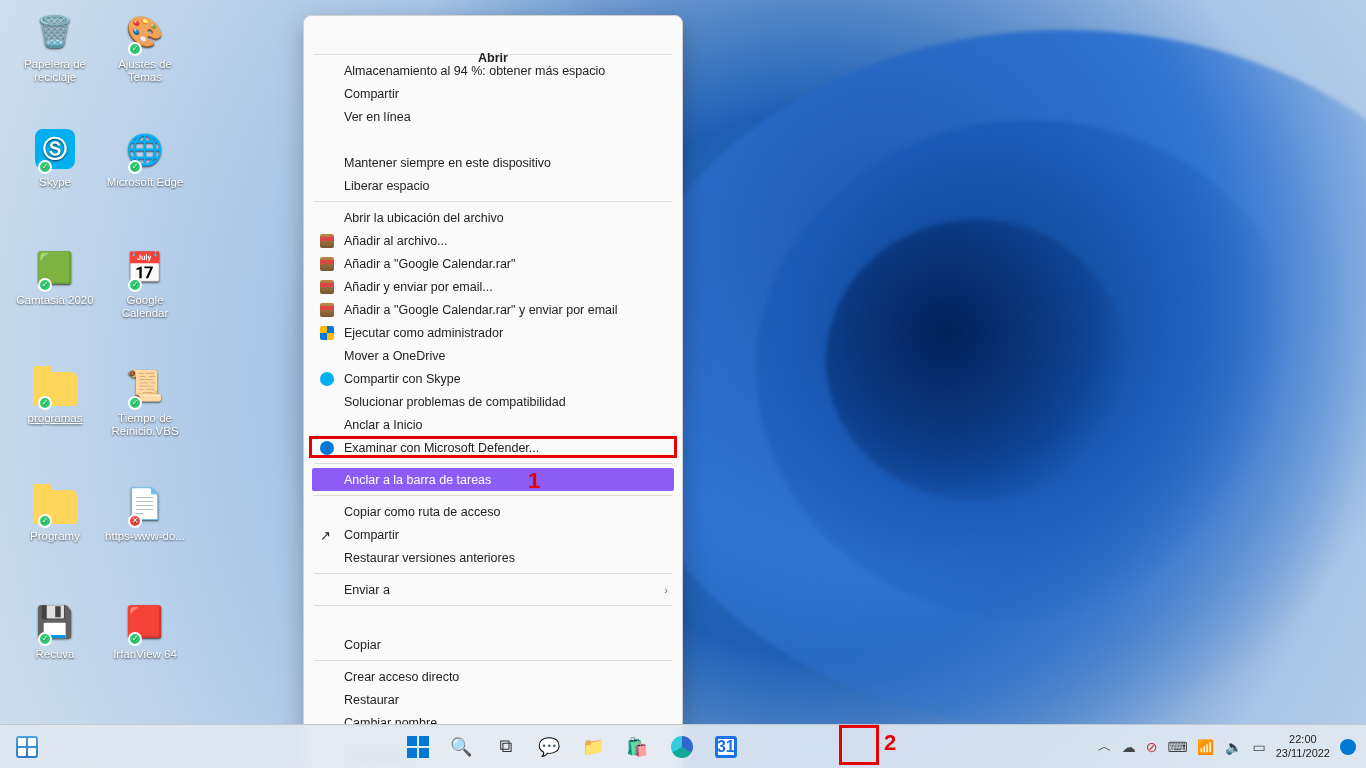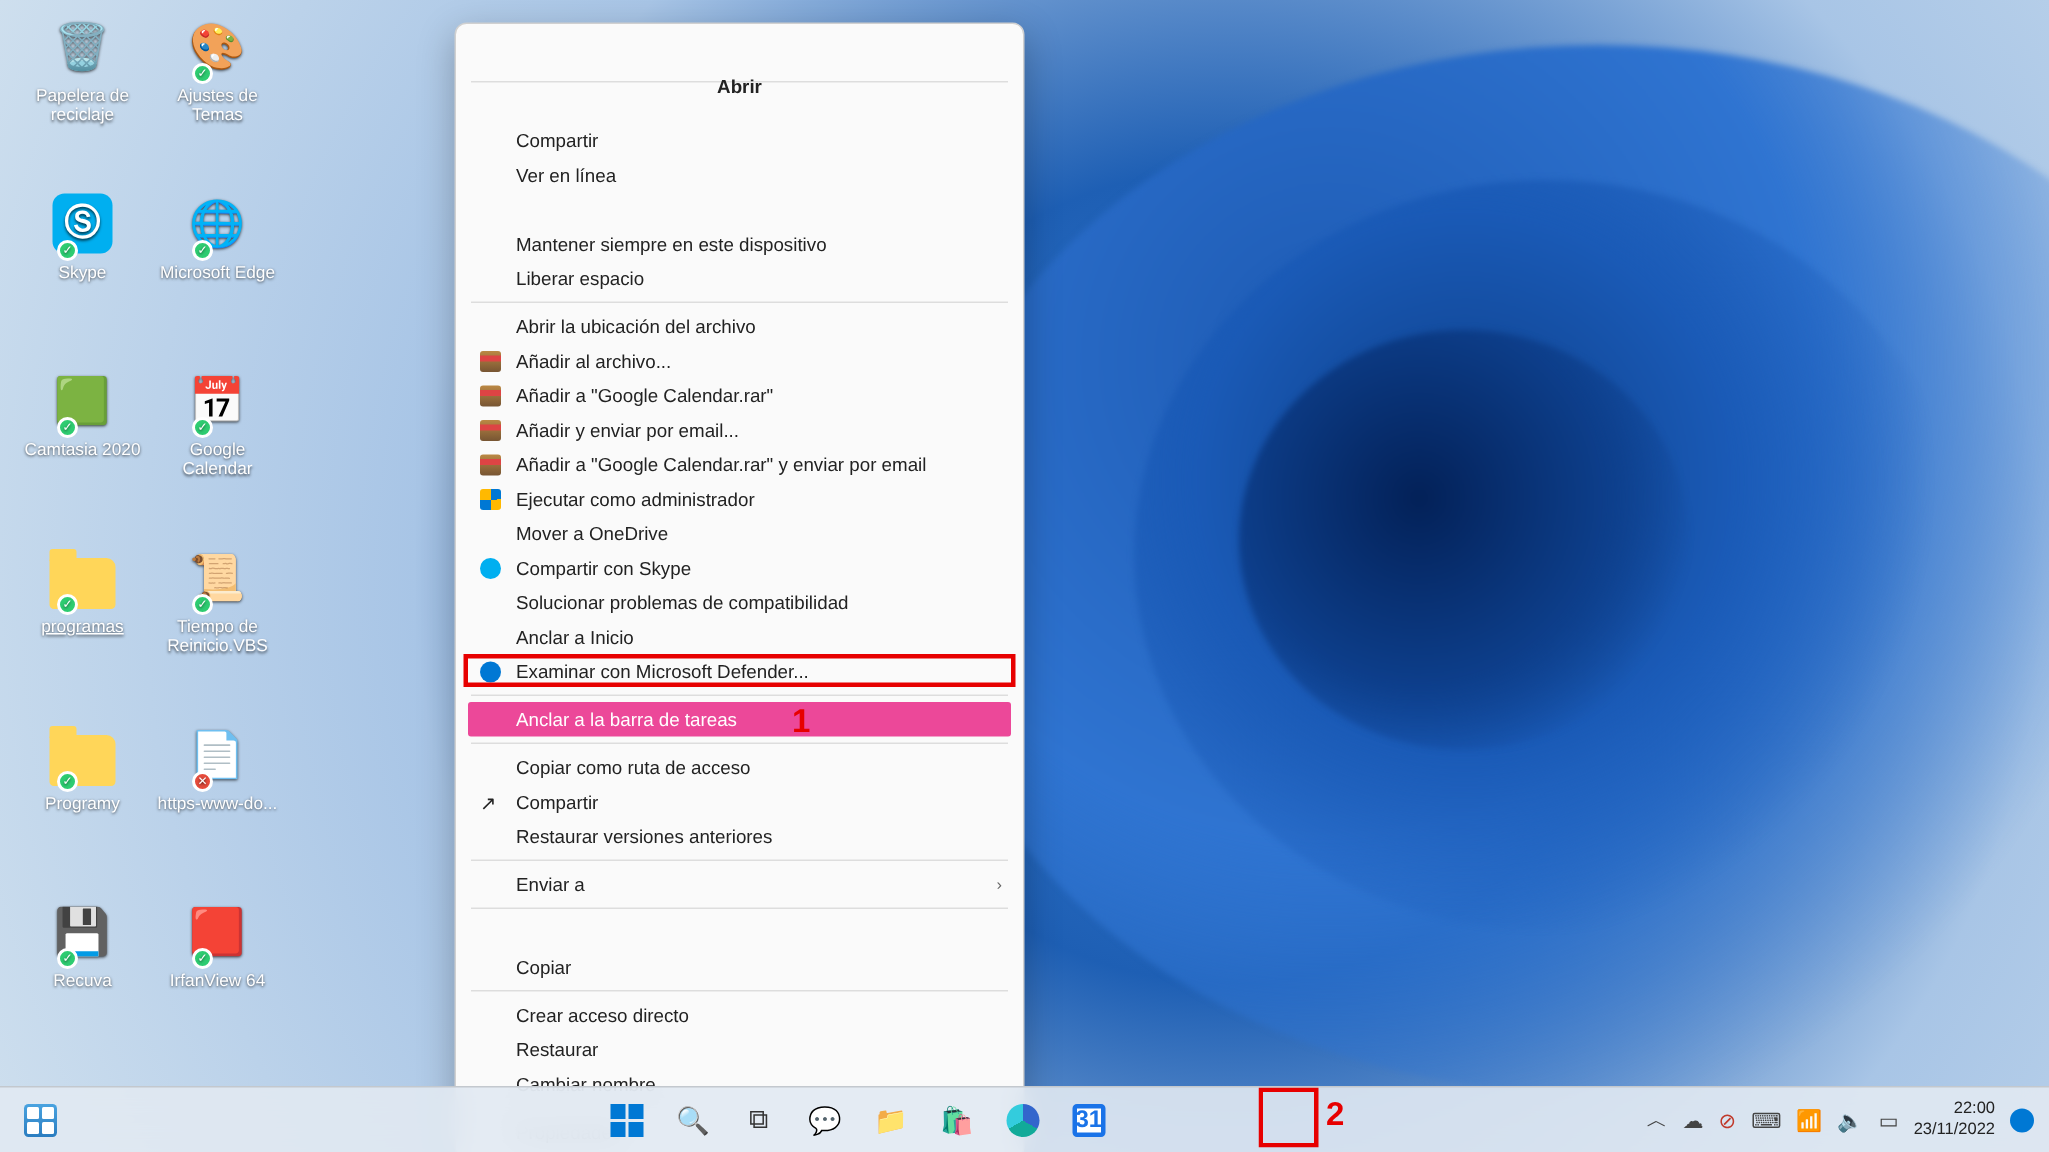--- a/index.html
+++ b/index.html
@@ -57,21 +57,21 @@
     display: flex; align-items: center; gap: 8px;
     padding: 3px 14px 3px 14px; height: 23px; white-space: nowrap;
   }
   .ctx-item.header { font-weight: 600; height: 28px; flex-direction: column; }
   .ctx-item .icon-slot {
     width: 18px; height: 18px; display: flex; align-items: center; justify-content: center;
     font-size: 14px; flex-shrink: 0;
   }
   .ctx-item .label { flex: 1; }
   .ctx-item .arrow { color: #666; font-size: 11px; }
-  .ctx-item.highlight { background: #ec4899; color: #fff; margin: 0 8px; border-radius: 2px; padding-left: 6px; padding-right:6px; }
+  .ctx-item.highlight { background: #8b5cf6; color: #fff; margin: 0 8px; border-radius: 2px; padding-left: 6px; padding-right:6px; }
   .ctx-sep { height: 1px; background: #ddd; margin: 4px 10px; }
   .winrar-ic { width:14px; height:14px; background:linear-gradient(#b84,#753); border-radius:2px; position:relative; }
   .winrar-ic::before { content:""; position:absolute; left:0; right:0; top:3px; height:4px; background:#d44; }
   .shield-ic {
     width:14px; height:14px; border-radius:2px;
     background: conic-gradient(#0078d4 0 90deg, #ffb900 90deg 180deg, #0078d4 180deg 270deg, #ffb900 270deg 360deg);
   }
   .defender-ic { width:14px; height:14px; border-radius:50%; background:#0078d4; }
   .skype-ic { width:14px; height:14px; border-radius:50%; background:#00aff0; }
   .share-ic { width:14px; height:14px; position:relative; }
@@ -99,21 +99,21 @@
     width:38px; height:38px; display:flex; align-items:center; justify-content:center;
     border-radius:4px; font-size:18px; color:#333; position:relative;
   }
   .widgets-ic { width:22px; height:22px; background:linear-gradient(#4aa3e0,#2b7dc0); border-radius:3px; display:grid; grid-template-columns:1fr 1fr; grid-template-rows:1fr 1fr; gap:2px; padding:2px;}
   .widgets-ic span{ background:#fff; border-radius:1px; }
   .start-ic { width:22px; height:22px; display:grid; grid-template-columns:1fr 1fr; grid-template-rows:1fr 1fr; gap:2px;}
   .start-ic span{ background:#0078d4; }
   .edge-circle{ width:22px; height:22px; border-radius:50%; background:conic-gradient(#36c 0 120deg, #1a9 120deg 240deg, #3cd 240deg 360deg);}
   .gcal-ic { width:22px; height:22px; background:#fff; border:3px solid #1a73e8; border-radius:3px; display:flex; align-items:center; justify-content:center; font-size:16px; font-weight:600; color:#1a73e8;}
   .tray-ic { font-size:14px; color:#444; }
-  .clock { font-size:11px; color:#222; text-align:right; line-height:1.2; }
+  .clock { font-size:11px; color:#222; text-align:center; line-height:1.2; }
   .notif-dot { width:16px; height:16px; border-radius:50%; background:#0078d4; }
 
   .tb-highlight { position:absolute; border:3px solid #e70000; pointer-events:none; }
 </style>
 </head>
 <body>
 
 <div class="swirl s1"></div>
 <div class="swirl s2"></div>
 <div class="swirl s3"></div>
@@ -205,20 +205,21 @@
   </div>
 
 <div class="ctxmenu" id="ctxmenu">
   <div class="ctx-item header">
     <span class="icon-slot"></span>
     <span class="label">Abrir</span>
   </div>
 <div class="ctx-sep"></div>
     <div class="ctx-item">
       <span class="icon-slot"></span>
+      <span class="label">Almacenamiento al 94 %: obtener más espacio</span>
     </div>
     <div class="ctx-item">
       <span class="icon-slot"></span>
       <span class="label">Compartir</span>
     </div>
     <div class="ctx-item">
       <span class="icon-slot"></span>
       <span class="label">Ver en línea</span>
     </div>
     <div class="ctx-item">

